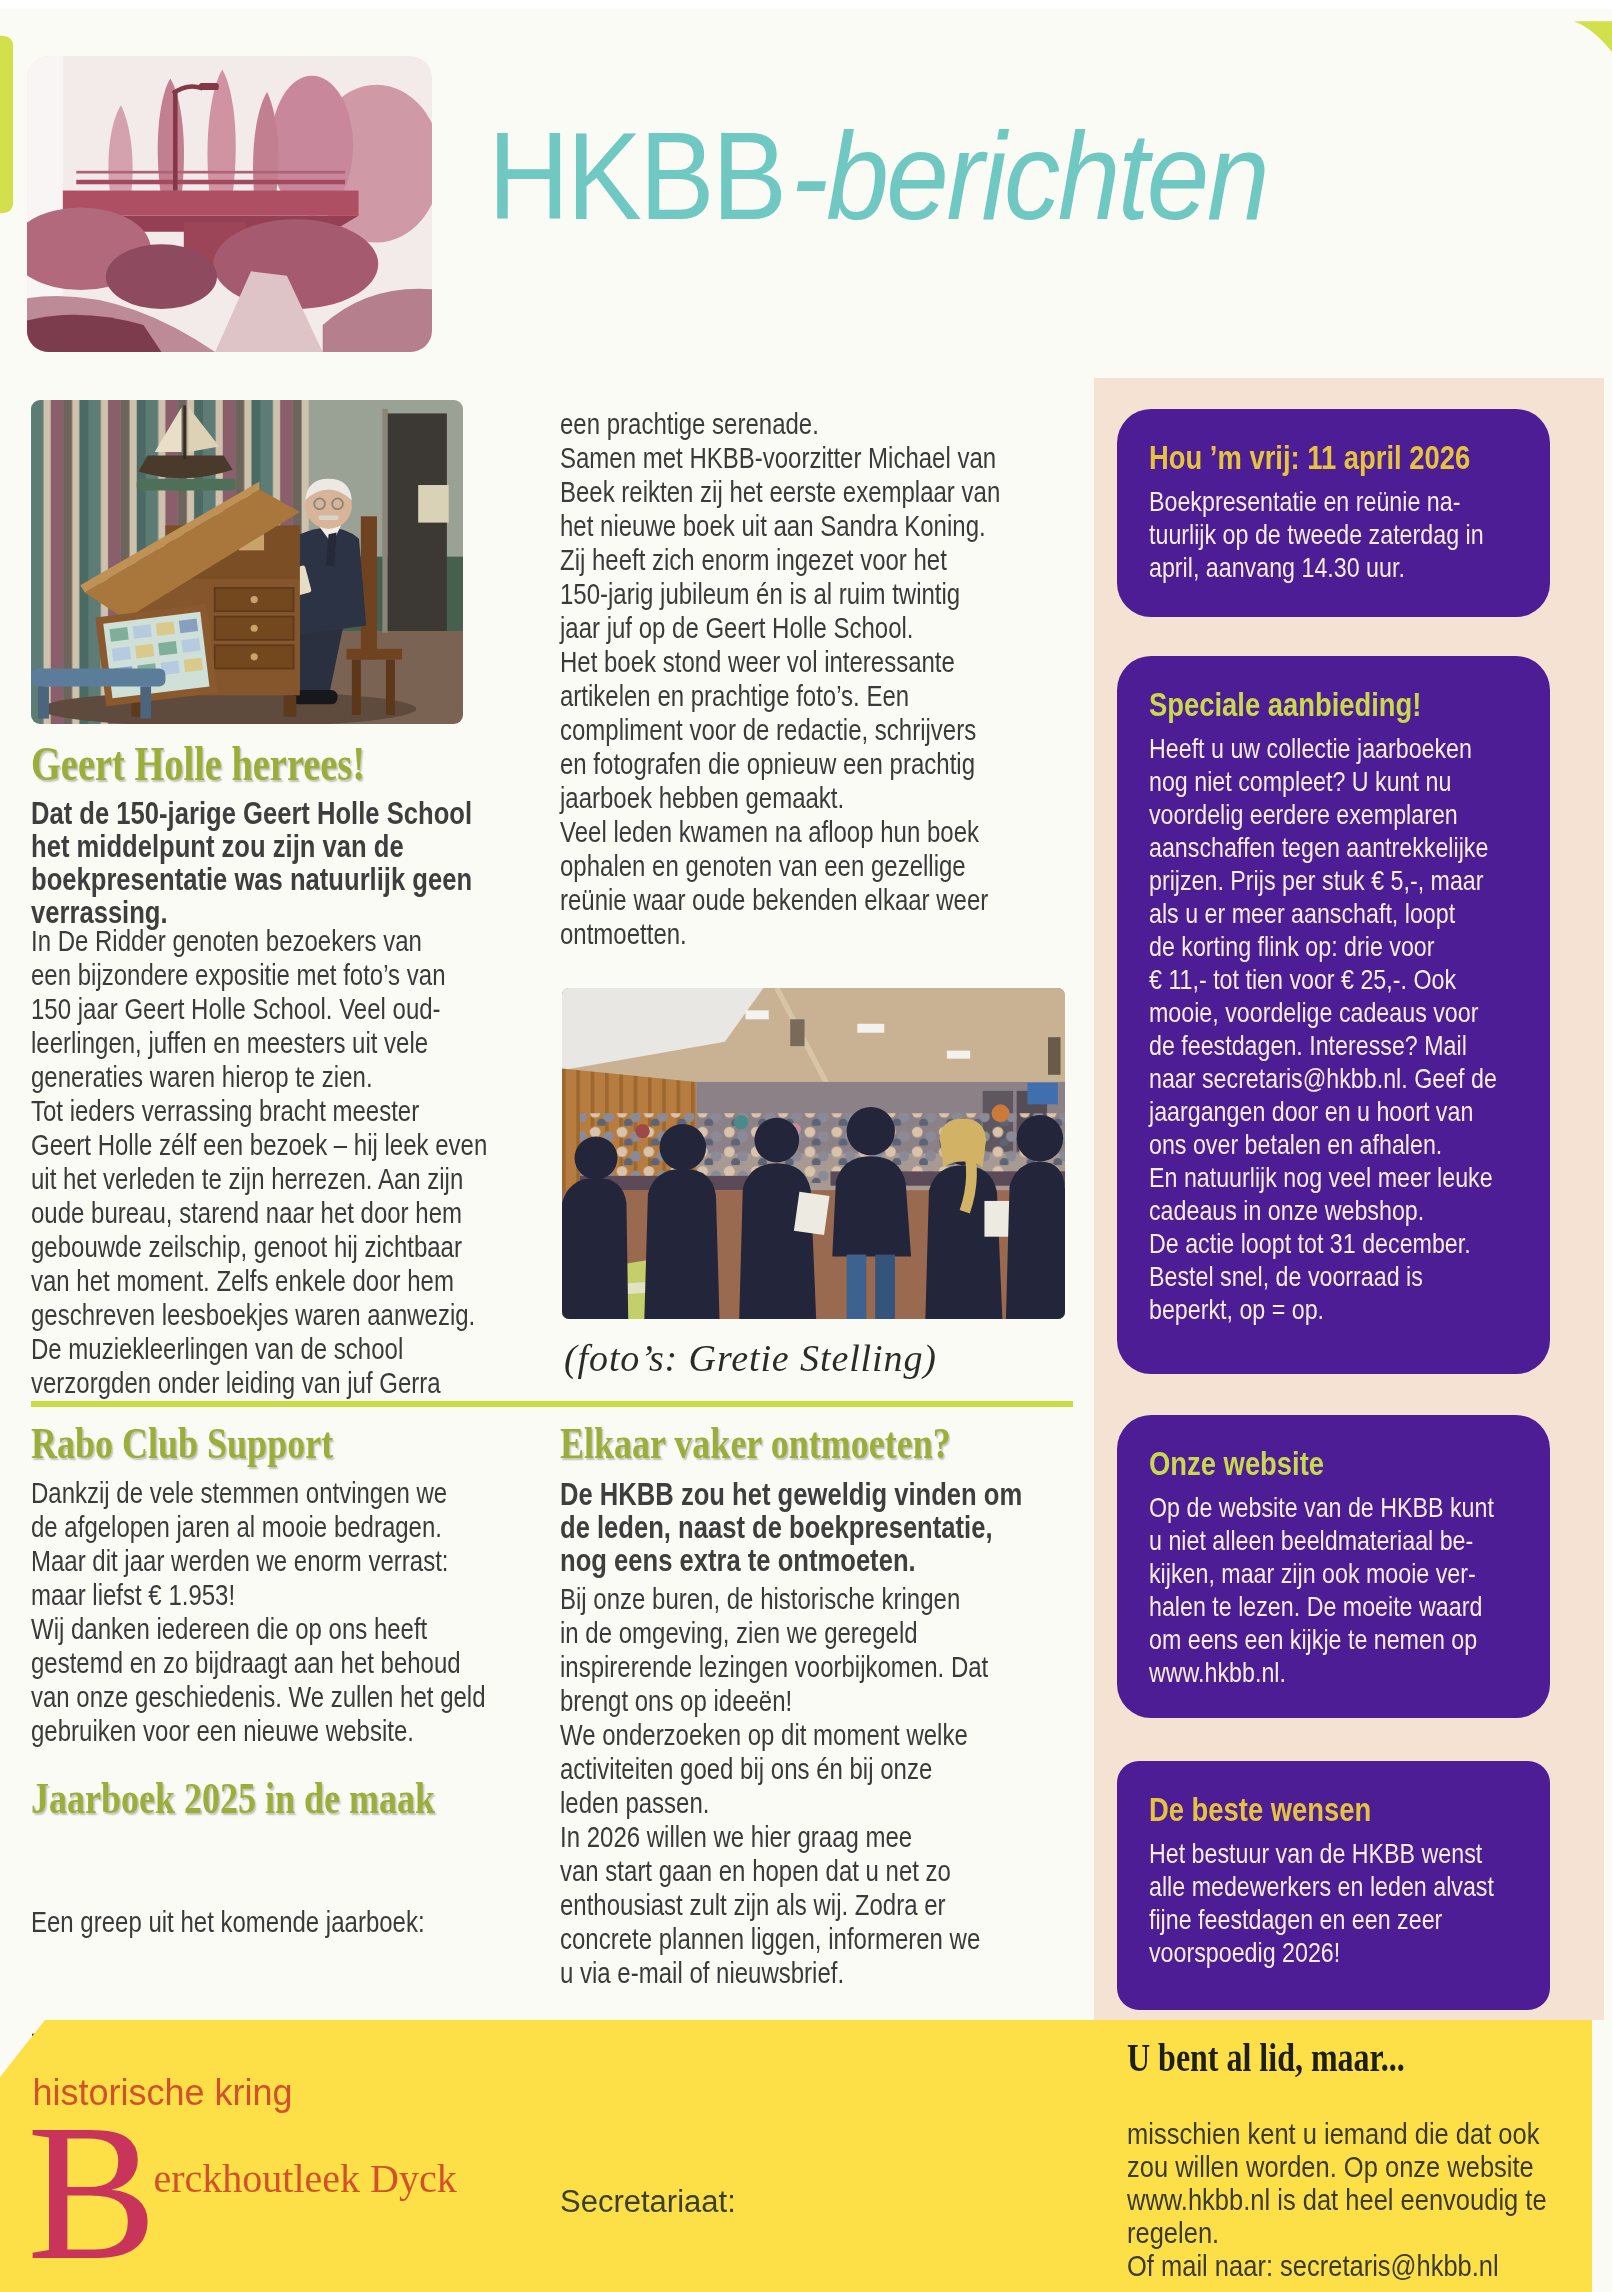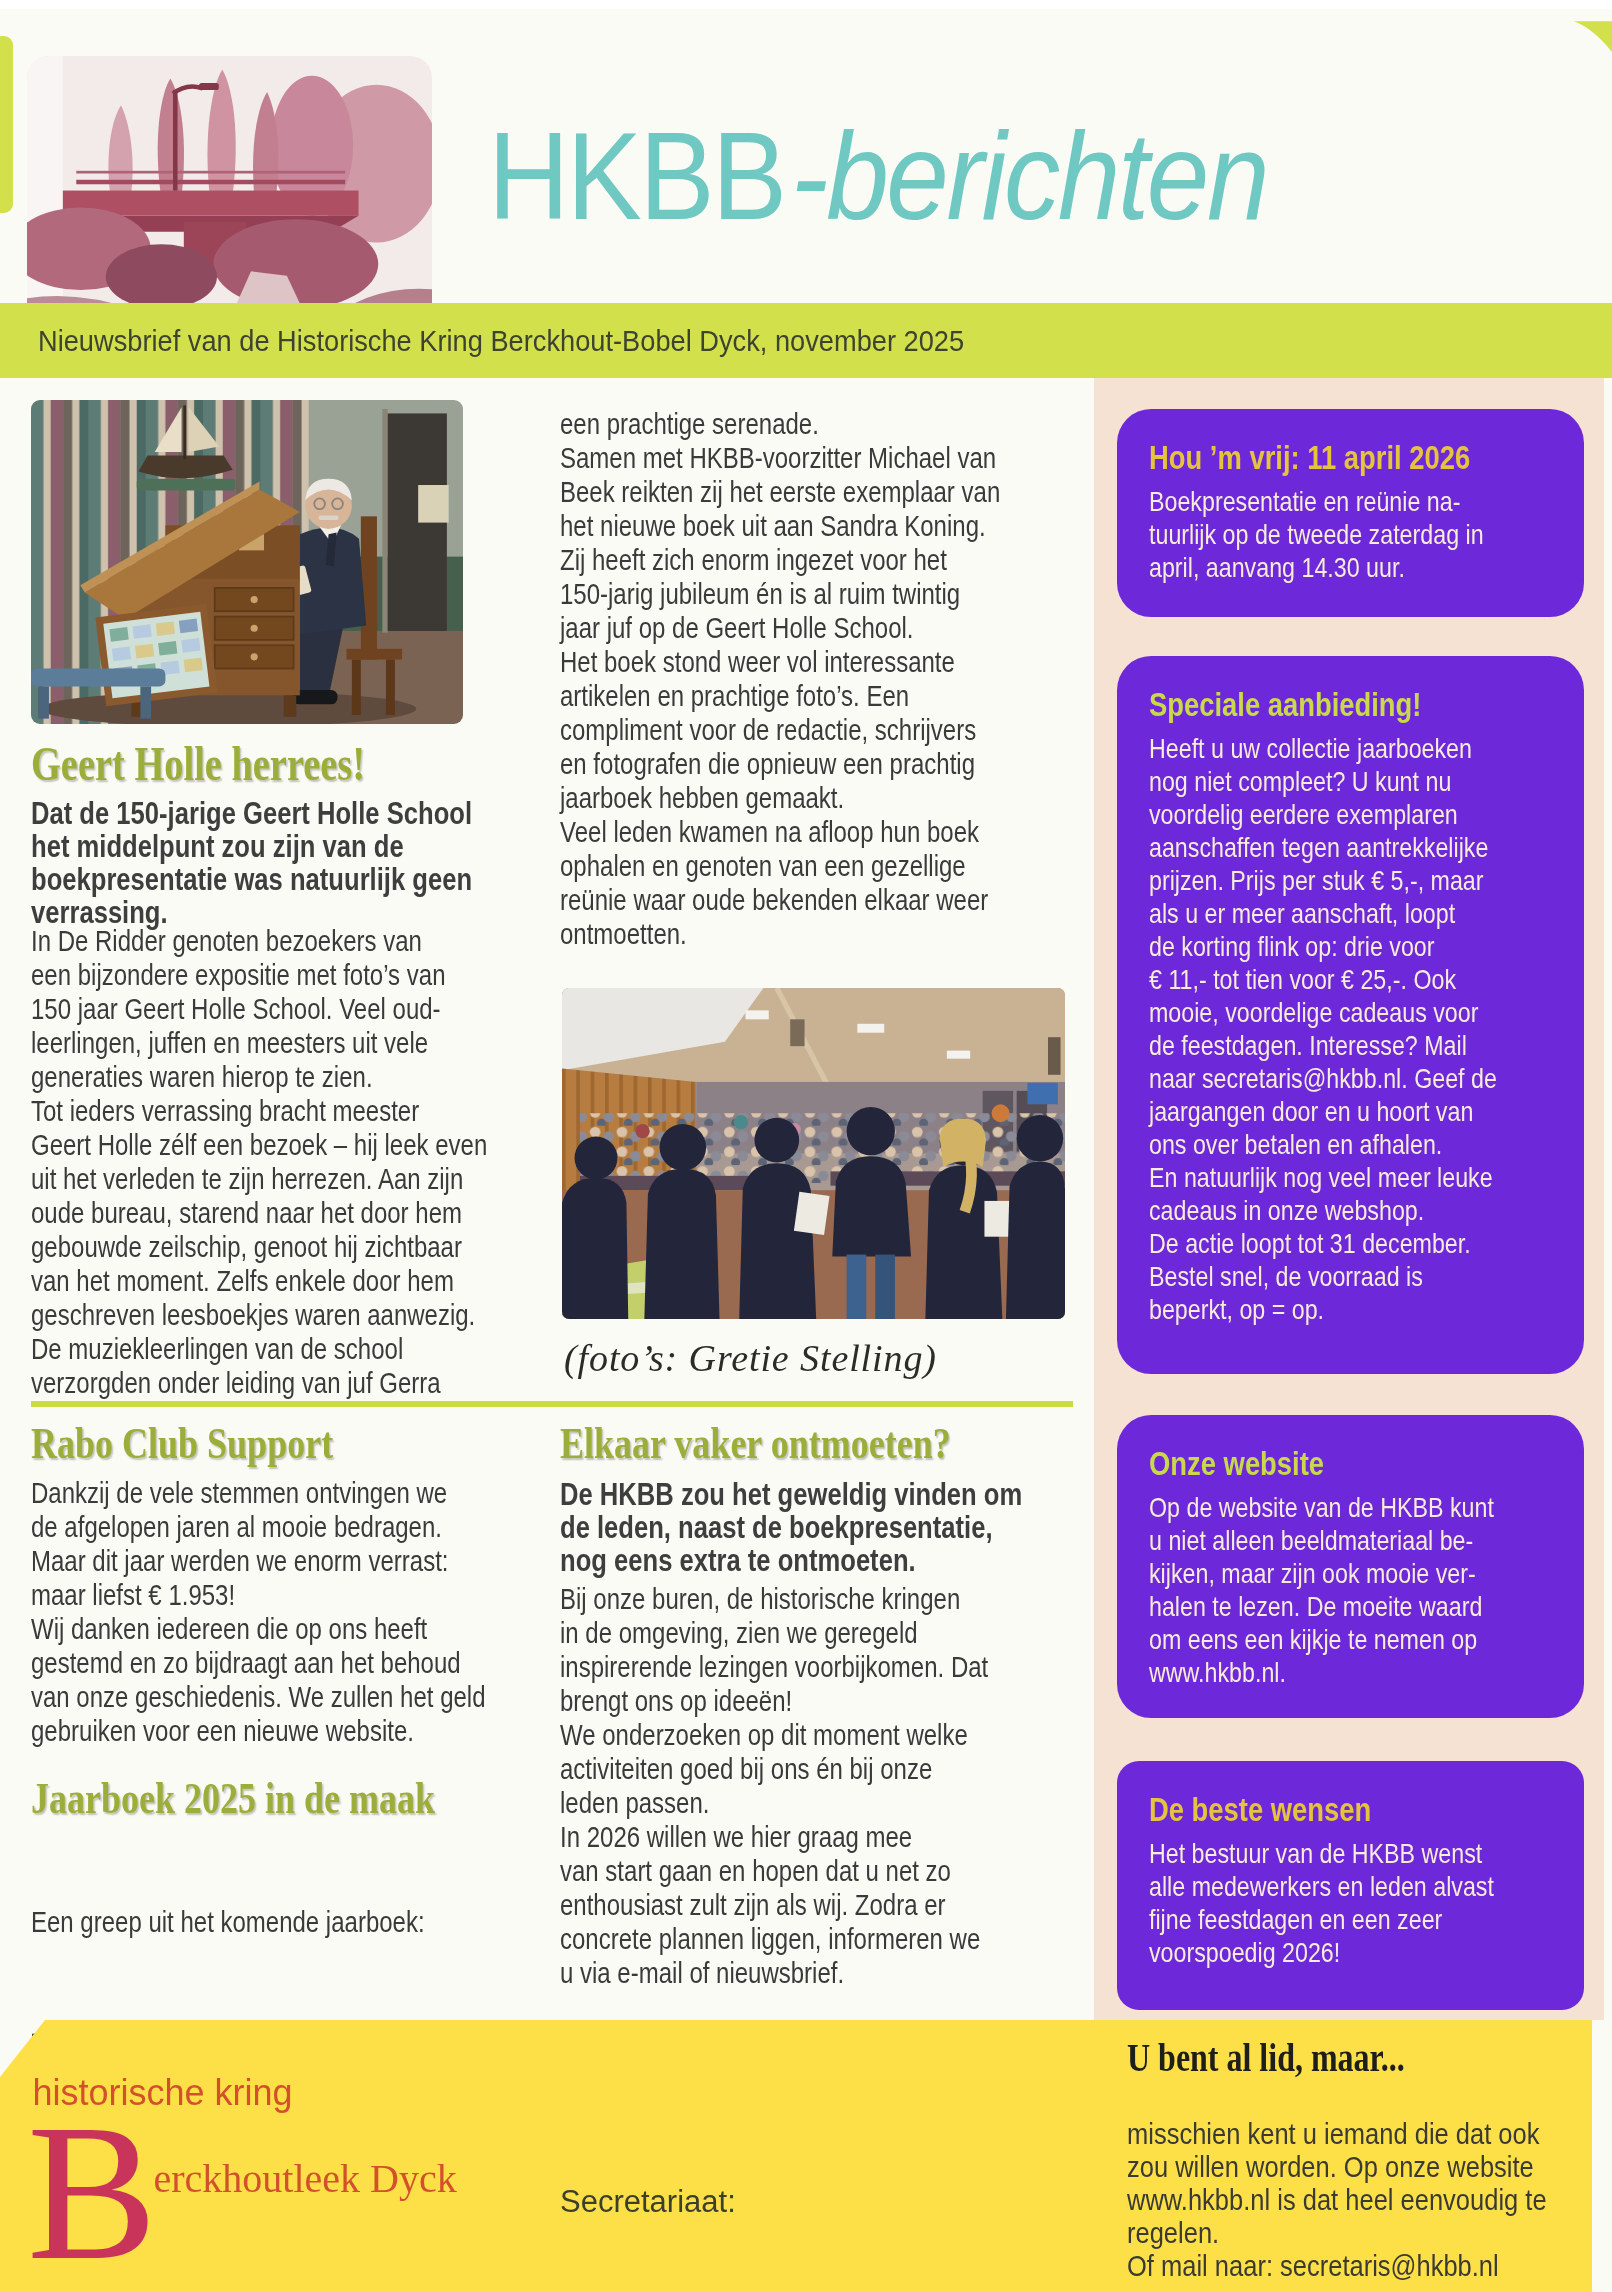--- a/index.html
+++ b/index.html
@@ -49,21 +49,21 @@
   .jaar-block{position:absolute;left:31px;top:1820px;font-size:30px;line-height:37px;color:#3a3a3a;
     width:663px;transform:scaleX(0.8);transform-origin:0 0;white-space:pre;}
 
   .rule{position:absolute;left:31px;top:1392px;width:1042px;height:6.3px;background:#c9dc42;}
 
   .caption{position:absolute;left:564px;top:1327px;font-family:"Liberation Serif",serif;font-style:italic;
     font-size:38px;color:#2b2b28;letter-spacing:0.9px;}
 
   
   .salmon{position:absolute;left:1094px;top:369px;width:510px;height:1642px;background:#f5e2d2;}
-  .sbox{position:absolute;left:1117px;width:467px;background:#6d28d9;border-radius:34px;
+  .sbox{position:absolute;left:1117px;width:433px;background:#4c1d95;border-radius:34px;
     box-sizing:border-box;padding:30px 0 0 32px;overflow:hidden;}
   #box1{top:400px;height:208px;}
   #box2{top:647px;height:718px;}
   #box3{top:1406px;height:303px;}
   #box4{top:1752px;height:249px;border-radius:22px;}
   .sbox-inner{width:503px;transform:scaleX(0.83);transform-origin:0 0;}
   .sbox-h{margin:0 0 8px 0;font-size:33px;font-weight:bold;white-space:nowrap;}
   .h-gold{color:#e6c33c}
   .h-green{color:#c9d94b}
   .sb-body{font-size:28px;line-height:33px;color:#f7ecda;white-space:pre;}
@@ -120,23 +120,20 @@
       <path d="M0,330 L0,295 Q60,280 130,300 L150,330 Z" fill="#7d3b4e"></path>
       <path d="M330,330 L452,330 L452,260 Q380,255 330,300 Z" fill="#b57f8e"></path>
     </svg>
   </div>
 
   <div class="masthead-title">
     <span>HKBB</span>
       <span class="t-italic">-berichten</span>
   </div>
 
-  <div class="banner">
-    <div class="banner-inner">Nieuwsbrief van de Historische Kring Berckhout-Bobel Dyck, november 2025</div>
-  </div>
 
   <div class="photo1">
     <svg width="100%" height="100%" viewBox="0 0 482 362" preserveAspectRatio="none">
       <defs>
         <pattern id="dk-curt" width="64" height="10" patternUnits="userSpaceOnUse">
           <rect width="64" height="10" fill="#8f867b"></rect>
           <rect width="14" height="10" fill="#5d7c76"></rect>
           <rect x="14" width="8" height="10" fill="#cfc2ac"></rect>
           <rect x="22" width="14" height="10" fill="#8a5f6b"></rect>
           <rect x="36" width="10" height="10" fill="#6d655c"></rect>

